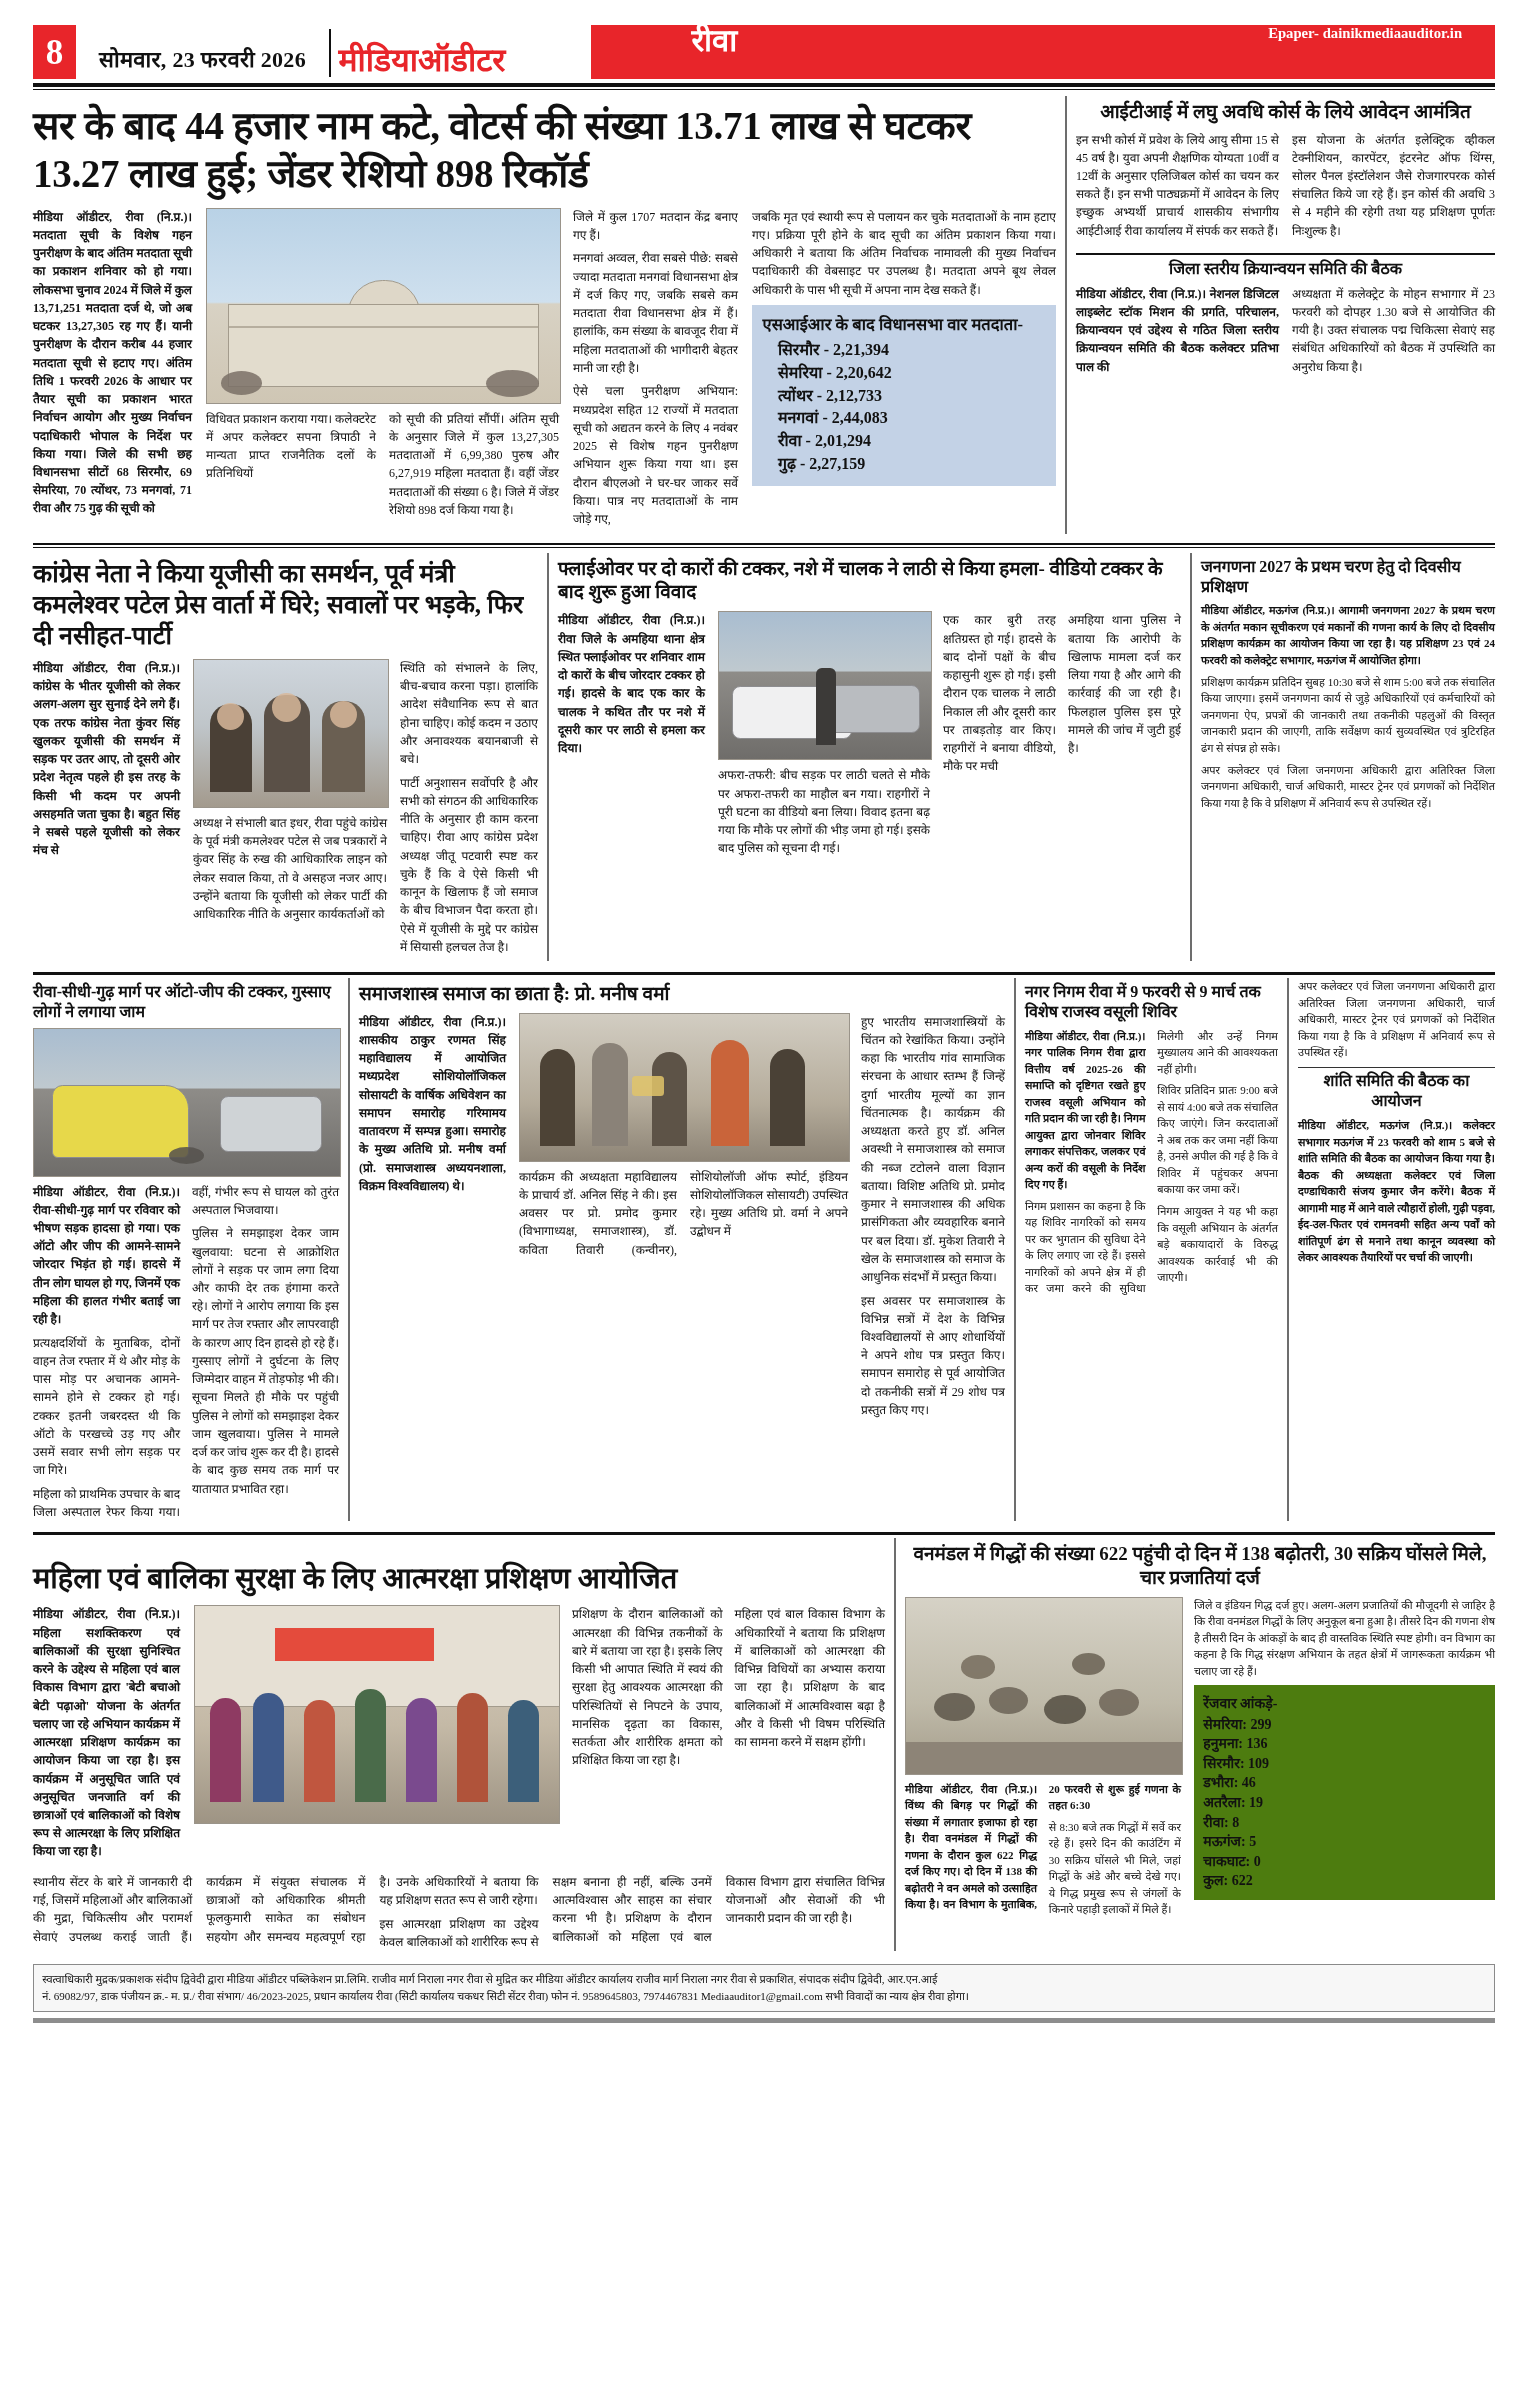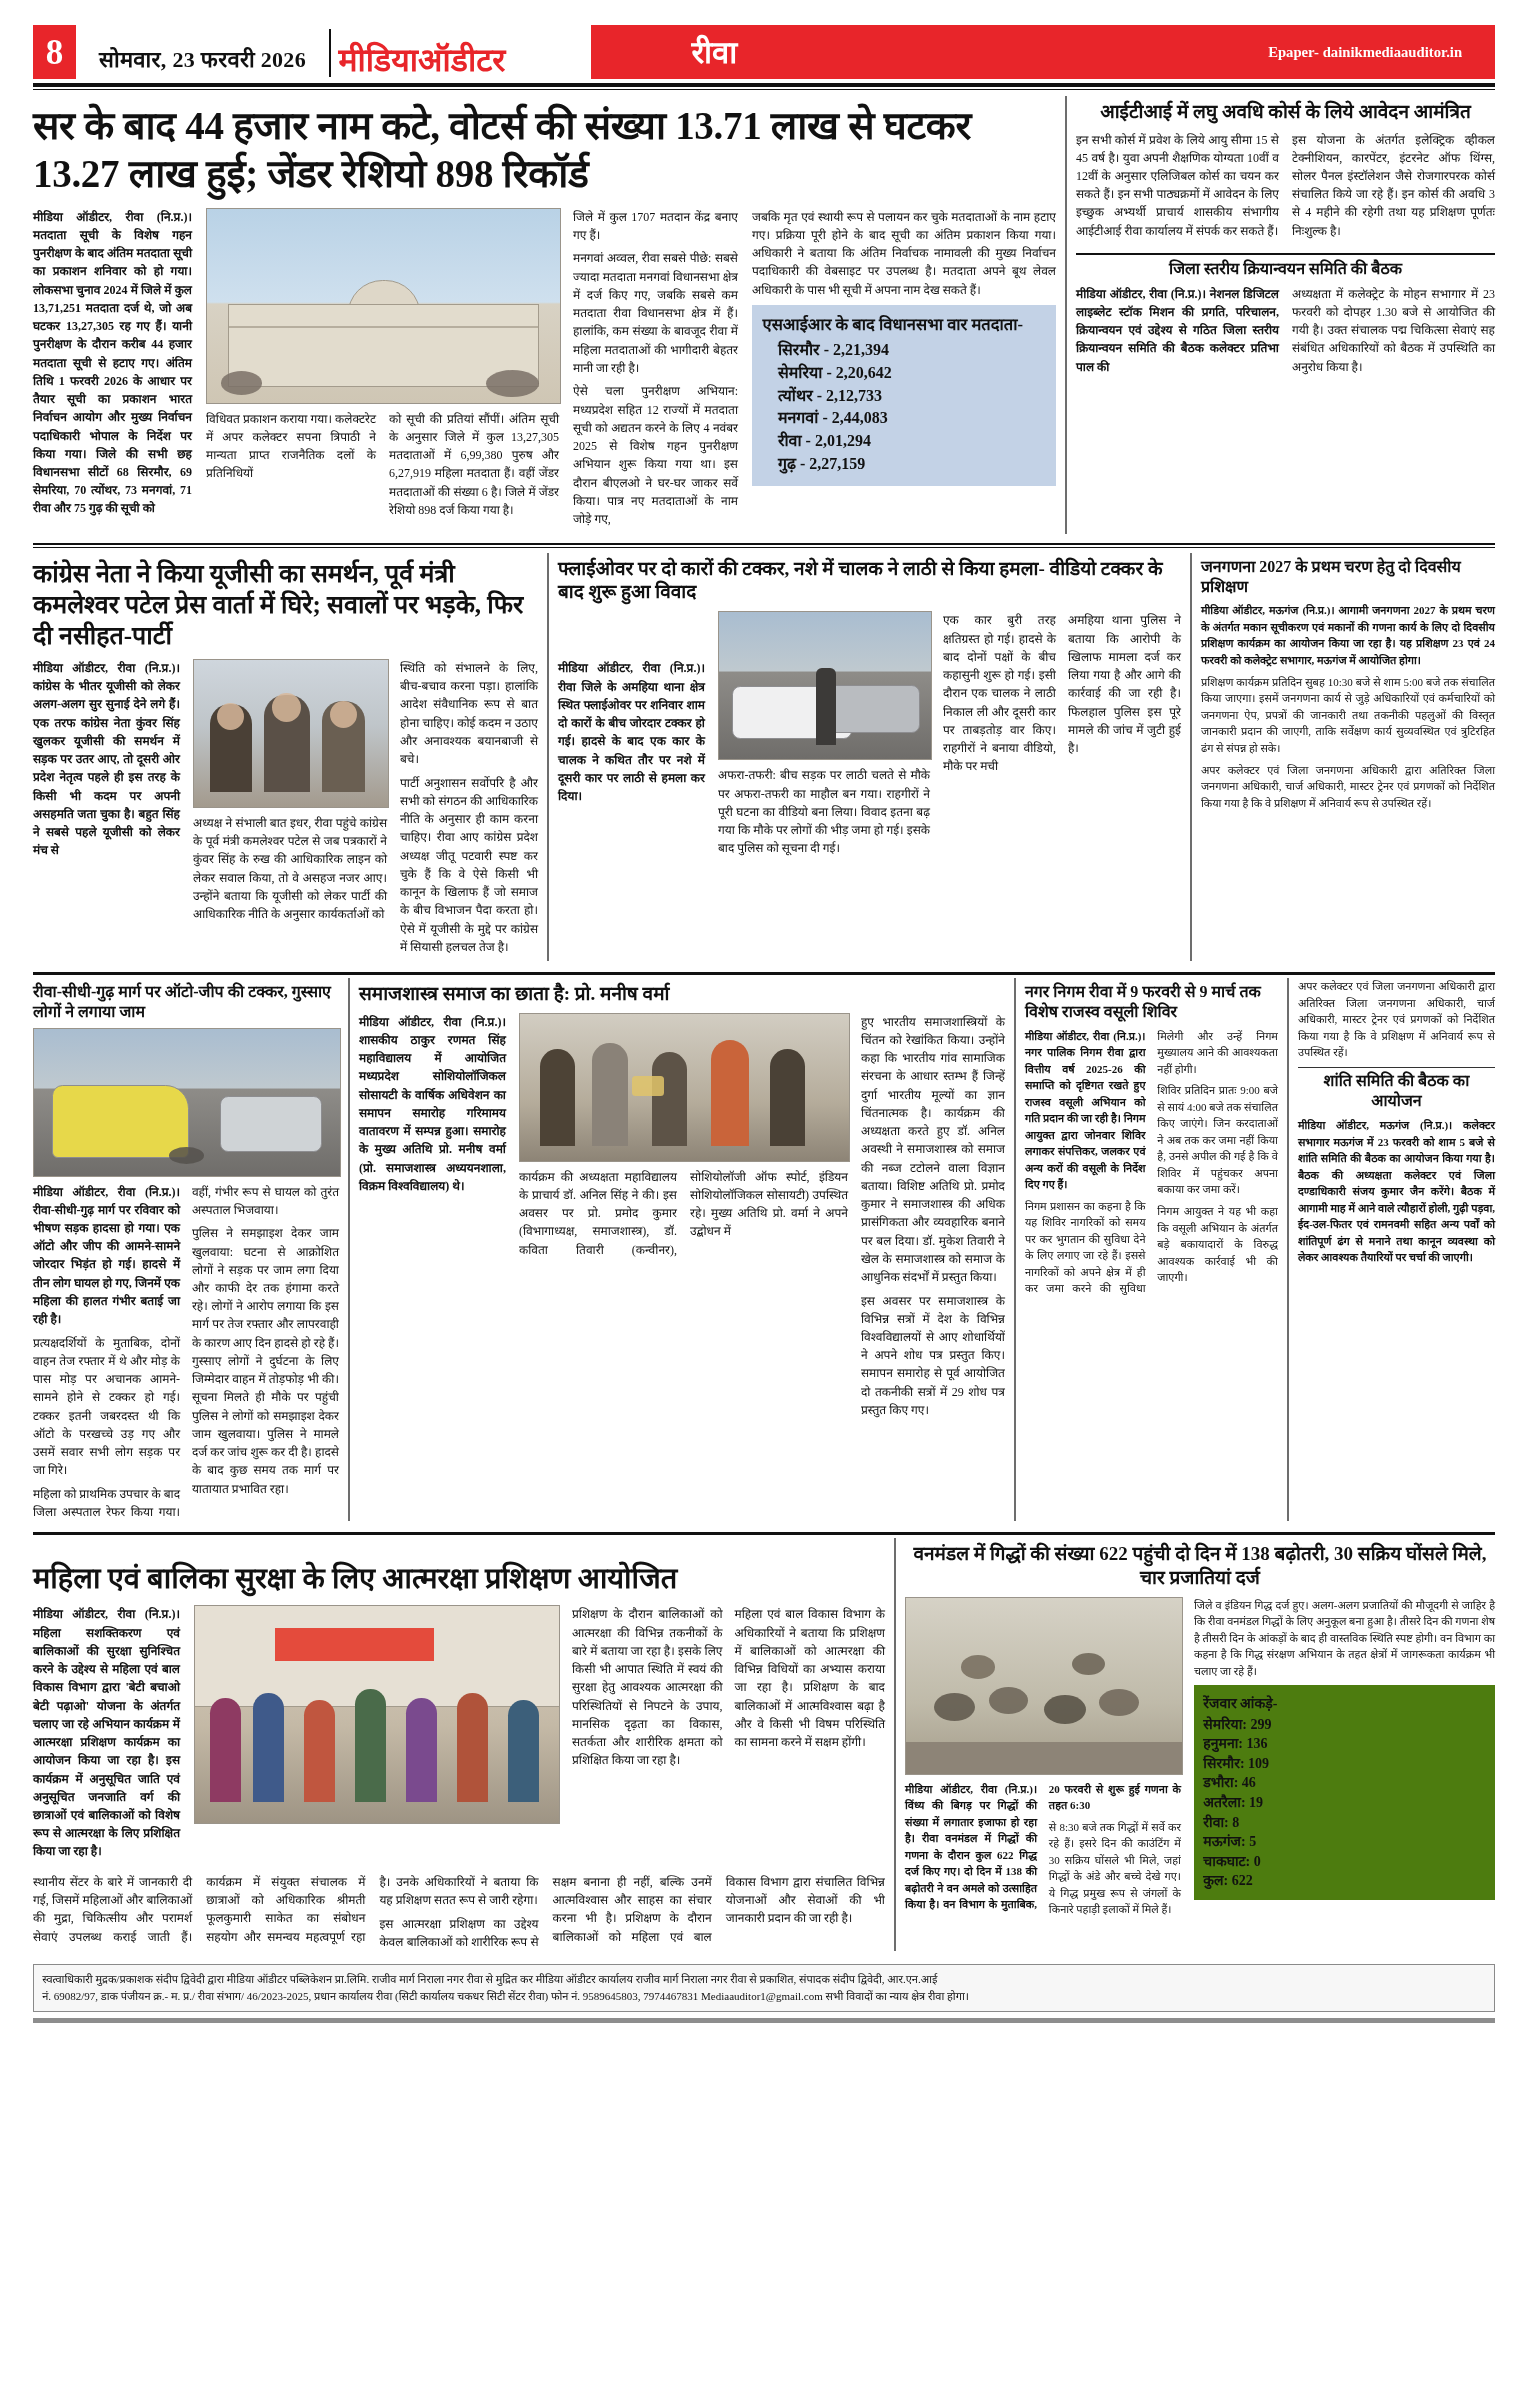--- a/index.html
+++ b/index.html
@@ -31,21 +31,21 @@
     padding-bottom:5.9px;font-size:22px;font-weight:bold;color:#111;
     font-family:"Liberation Serif",serif;letter-spacing:0.3px;
   }
   .vrule{width:2.4px;background:#111;margin:3.5px 7px 2.4px 0;}
   .brand{
     flex:0 0 253px;display:flex;align-items:flex-end;
     color:#e8252a;font-size:32px;font-weight:bold;line-height:1;
     padding-bottom:3.5px;font-family:"Liberation Serif",serif;
   }
   .redbar{
-    flex:1;background:#e8252a;display:flex;align-items:center;
+    flex:1;background:#e8252a;display:flex;
     justify-content:space-between;padding:0 15.3px 0 0;margin-left:0;
   }
   .redbar .city{
     color:#fff;font-size:31px;font-weight:bold;
     padding-left:100px;line-height:1;font-family:"Liberation Serif",serif;
   }
   .redbar .epaper{
     color:#fff;font-size:14.7px;font-weight:bold;
     font-family:"Liberation Serif",serif;padding-right:17.6px;
   }
@@ -264,21 +264,21 @@
           <p>पार्टी अनुशासन सर्वोपरि है और सभी को संगठन की आधिकारिक नीति के अनुसार ही काम करना चाहिए। रीवा आए कांग्रेस प्रदेश अध्यक्ष जीतू पटवारी स्पष्ट कर चुके हैं कि वे ऐसे किसी भी कानून के खिलाफ हैं जो समाज के बीच विभाजन पैदा करता हो। ऐसे में यूजीसी के मुद्दे पर कांग्रेस में सियासी हलचल तेज है।</p>
         </div>
       </div>
     </div>
 
     <div class="sep-v"></div>
 
     <div style="flex:0 0 623px;">
       <h2 class="hl-sm">फ्लाईओवर पर दो कारों की टक्कर, नशे में चालक ने लाठी से किया हमला- वीडियो  टक्कर के बाद शुरू हुआ विवाद</h2>
       <div style="display:flex;gap:13px;">
-        <div style="flex:0 0 147px;margin-top:48px;" class="body-text">
+        <div style="flex:0 0 147px;" class="body-text">
           <p class="byline">मीडिया ऑडीटर, रीवा (नि.प्र.)। रीवा जिले के अमहिया थाना क्षेत्र स्थित फ्लाईओवर पर शनिवार शाम दो कारों के बीच जोरदार टक्कर हो गई। हादसे के बाद एक कार के चालक ने कथित तौर पर नशे में दूसरी कार पर लाठी से हमला कर दिया।</p>
         </div>
         <div style="flex:0 0 212px;">
           <div class="photo ph-road" style="height:147px;">
             <div class="carbody" style="left:6%;bottom:14%;width:118px;height:51px;background:#f0f0f1;"></div>
             <div class="carbody" style="right:5%;bottom:18%;width:100px;height:46px;background:#b9bcc0;"></div>
             <div class="person" style="left:46%;height:52%;width:20px;background:#3c3a38;"></div>
           </div>
           <div class="body-text" style="margin-top:5.9px;">
             <p>अफरा-तफरी: बीच सड़क पर लाठी चलते से मौके पर अफरा-तफरी का माहौल बन गया। राहगीरों ने पूरी घटना का वीडियो बना लिया। विवाद इतना बढ़ गया कि मौके पर लोगों की भीड़ जमा हो गई। इसके बाद पुलिस को सूचना दी गई।</p>

